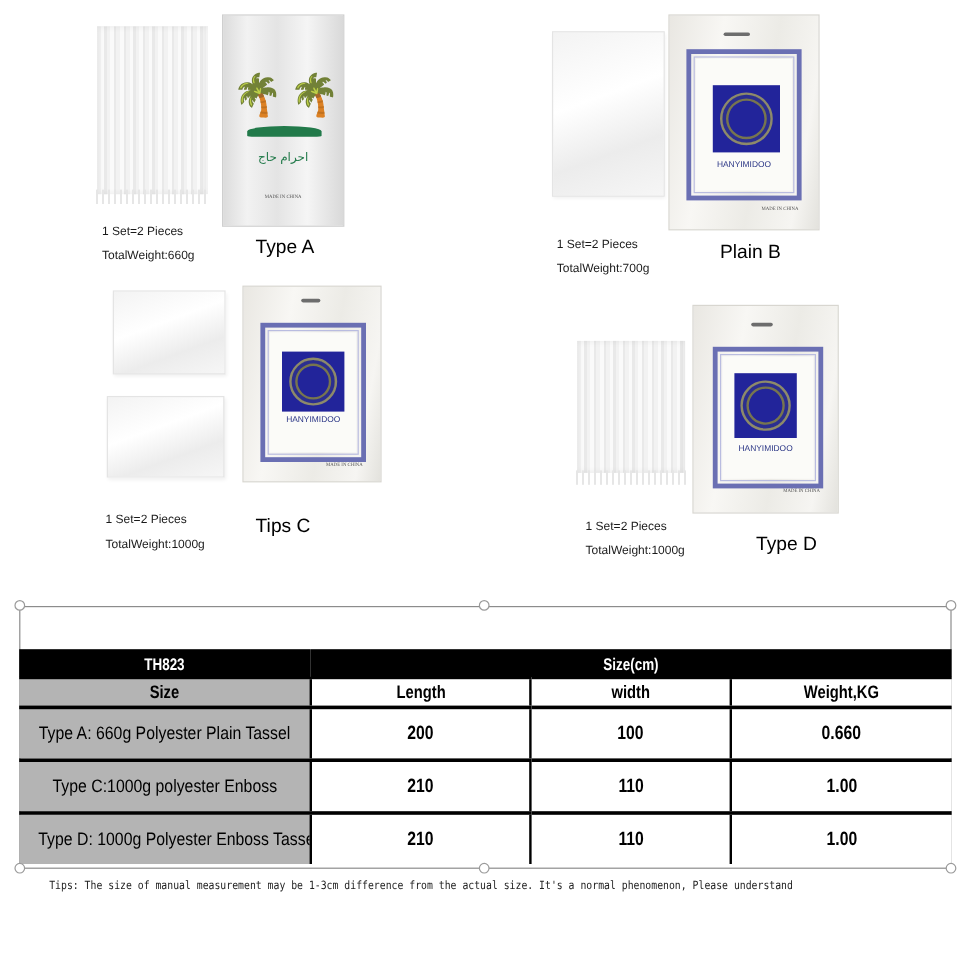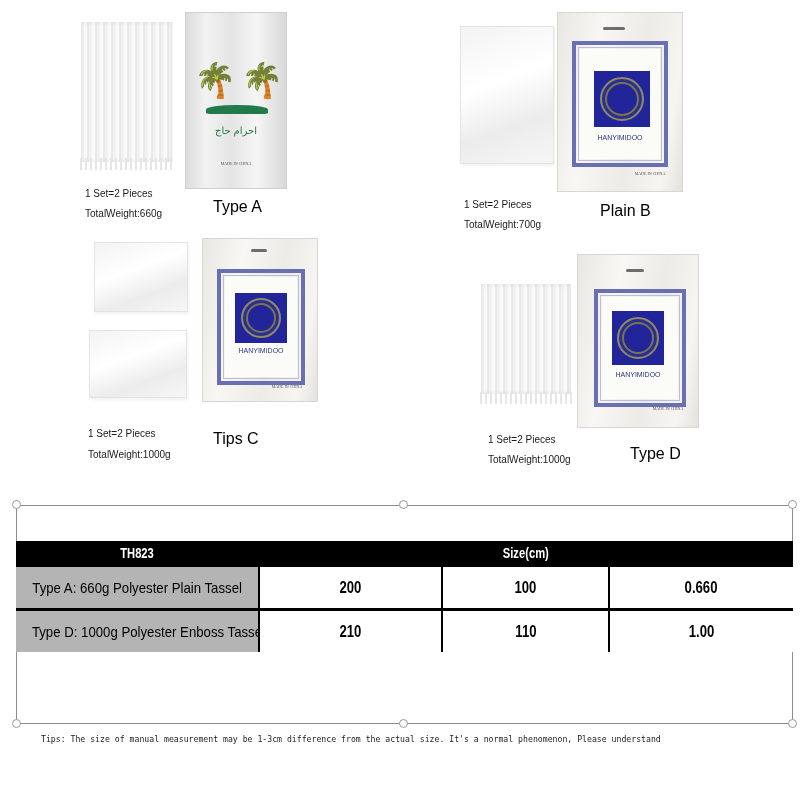--- a/index.html
+++ b/index.html
@@ -139,25 +139,37 @@
     <col style="width:243px">
     <col style="width:183px">
     <col style="width:167px">
     <col style="width:184px">
   </colgroup>
   <tbody>
       <tr class="hdr-row">
     <th><span>TH823</span></th>
     <th colspan="3"><span>Size(cm)</span></th>
   </tr>
+  <tr class="col-row">
+    <td class="size-col"><span>Size</span></td>
+    <td class="c"><span>Length</span></td>
+    <td class="c"><span>width</span></td>
+    <td class="c"><span>Weight,KG</span></td>
+  </tr>
   <tr class="data-row">
     <td class="size-col"><span>Type A: 660g Polyester Plain Tassel</span></td>
     <td class="num"><span>200</span></td>
     <td class="num"><span>100</span></td>
     <td class="num"><span>0.660</span></td>
+  </tr>
+  <tr class="data-row">
+    <td class="size-col"><span>Type C:1000g polyester Enboss</span></td>
+    <td class="num"><span>210</span></td>
+    <td class="num"><span>110</span></td>
+    <td class="num"><span>1.00</span></td>
   </tr>
   <tr class="data-row">
     <td class="size-col"><span>Type D: 1000g Polyester Enboss Tassel</span></td>
     <td class="num"><span>210</span></td>
     <td class="num"><span>110</span></td>
     <td class="num"><span>1.00</span></td>
   </tr>
 </tbody>
   </table>
 

